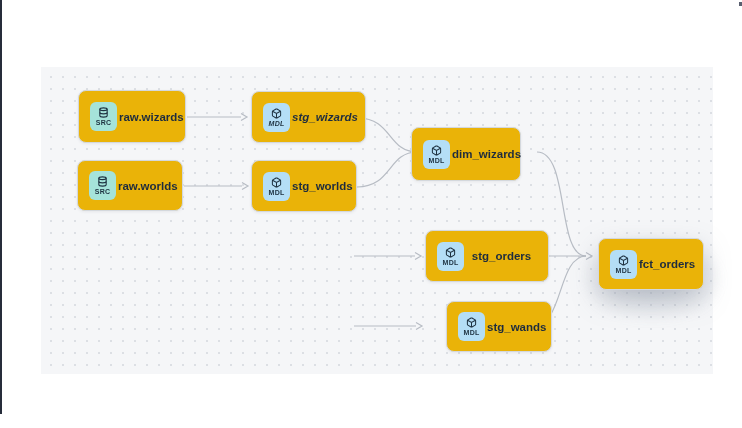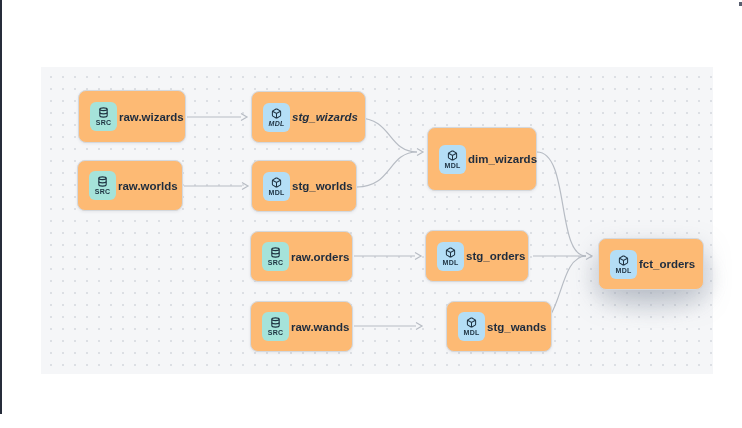--- a/index.html
+++ b/index.html
@@ -20,21 +20,21 @@
     background-size:12px 12px;background-position:4px 4px;
   }
   svg.edges{position:absolute;left:0;top:0;width:742px;height:428px;pointer-events:none;}
   svg.edges path{fill:none;stroke:#b7bcc4;stroke-width:1.2px;}
   .fct-glow{
     position:absolute;left:552px;top:218px;width:200px;height:122px;
     background:radial-gradient(ellipse 50% 50% at center,rgba(158,168,180,0.45),rgba(158,168,180,0) 72%);
     filter:blur(4px);
   }
   .node{
-    position:absolute;background:#fdba74;border:1px solid #d4d8dd;border-radius:8px;
+    position:absolute;background:#eab308;border:1px solid #d4d8dd;border-radius:8px;
     display:flex;align-items:center;padding:0 11px;box-sizing:border-box;
     box-shadow:0 1px 3px rgba(25,35,50,0.07);cursor:pointer;
   }
   .node.highlighted{box-shadow:0 10px 26px rgba(120,130,145,0.35);}
   .badge{
     width:27px;height:29px;border-radius:6px;flex:none;
     display:flex;flex-direction:column;align-items:center;justify-content:center;gap:1px;
   }
   .badge.src{background:#a5e3da;}
   .badge.mdl{background:#b4def6;}
@@ -111,67 +111,45 @@
       <svg viewBox="0 0 24 24" fill="none" stroke="#1d3140" stroke-width="2.4">
           <ellipse cx="12" cy="5" rx="8" ry="3"></ellipse>
           <path d="M4 5v14c0 1.7 3.6 3 8 3s8-1.3 8-3V5"></path>
           <path d="M4 12c0 1.7 3.6 3 8 3s8-1.3 8-3"></path>
         </svg>
       <span class="badge-label">SRC</span>
     </span>
     <span class="node-label">raw.worlds</span>
   </div>
 
-  <div class="node" style="left:427px;top:127px;width:110px;height:64px;">
+  <div class="node" style="left:411px;top:127px;width:110px;height:54px;">
     <span class="badge mdl">
       <svg viewBox="0 0 24 24" fill="none" stroke="#1d3140" stroke-width="2.2">
           <path d="M21 16V8a2 2 0 0 0-1-1.73l-7-4a2 2 0 0 0-2 0l-7 4A2 2 0 0 0 3 8v8a2 2 0 0 0 1 1.73l7 4a2 2 0 0 0 2 0l7-4A2 2 0 0 0 21 16z"></path>
           <polyline points="3.3 7 12 12 20.7 7"></polyline>
           <line x1="12" y1="22" x2="12" y2="12"></line>
         </svg>
       <span class="badge-label">MDL</span>
     </span>
     <span class="node-label">dim_wizards</span>
   </div>
 
-  <div class="node" style="left:250px;top:231px;width:103px;height:51px;">
-    <span class="badge src">
-      <svg viewBox="0 0 24 24" fill="none" stroke="#1d3140" stroke-width="2.4">
-          <ellipse cx="12" cy="5" rx="8" ry="3"></ellipse>
-          <path d="M4 5v14c0 1.7 3.6 3 8 3s8-1.3 8-3V5"></path>
-          <path d="M4 12c0 1.7 3.6 3 8 3s8-1.3 8-3"></path>
-        </svg>
-      <span class="badge-label">SRC</span>
-    </span>
-    <span class="node-label">raw.orders</span>
-  </div>
 
-  <div class="node" style="left:425px;top:230px;width:104px;height:52px;">
+  <div class="node" style="left:425px;top:230px;width:124px;height:52px;">
     <span class="badge mdl">
       <svg viewBox="0 0 24 24" fill="none" stroke="#1d3140" stroke-width="2.2">
           <path d="M21 16V8a2 2 0 0 0-1-1.73l-7-4a2 2 0 0 0-2 0l-7 4A2 2 0 0 0 3 8v8a2 2 0 0 0 1 1.73l7 4a2 2 0 0 0 2 0l7-4A2 2 0 0 0 21 16z"></path>
           <polyline points="3.3 7 12 12 20.7 7"></polyline>
           <line x1="12" y1="22" x2="12" y2="12"></line>
         </svg>
       <span class="badge-label">MDL</span>
     </span>
     <span class="node-label">stg_orders</span>
   </div>
 
-  <div class="node" style="left:250px;top:301px;width:103px;height:51px;">
-    <span class="badge src">
-      <svg viewBox="0 0 24 24" fill="none" stroke="#1d3140" stroke-width="2.4">
-          <ellipse cx="12" cy="5" rx="8" ry="3"></ellipse>
-          <path d="M4 5v14c0 1.7 3.6 3 8 3s8-1.3 8-3V5"></path>
-          <path d="M4 12c0 1.7 3.6 3 8 3s8-1.3 8-3"></path>
-        </svg>
-      <span class="badge-label">SRC</span>
-    </span>
-    <span class="node-label">raw.wands</span>
-  </div>
 
   <div class="node" style="left:446px;top:301px;width:106px;height:51px;">
     <span class="badge mdl">
       <svg viewBox="0 0 24 24" fill="none" stroke="#1d3140" stroke-width="2.2">
           <path d="M21 16V8a2 2 0 0 0-1-1.73l-7-4a2 2 0 0 0-2 0l-7 4A2 2 0 0 0 3 8v8a2 2 0 0 0 1 1.73l7 4a2 2 0 0 0 2 0l7-4A2 2 0 0 0 21 16z"></path>
           <polyline points="3.3 7 12 12 20.7 7"></polyline>
           <line x1="12" y1="22" x2="12" y2="12"></line>
         </svg>
       <span class="badge-label">MDL</span>
     </span>

